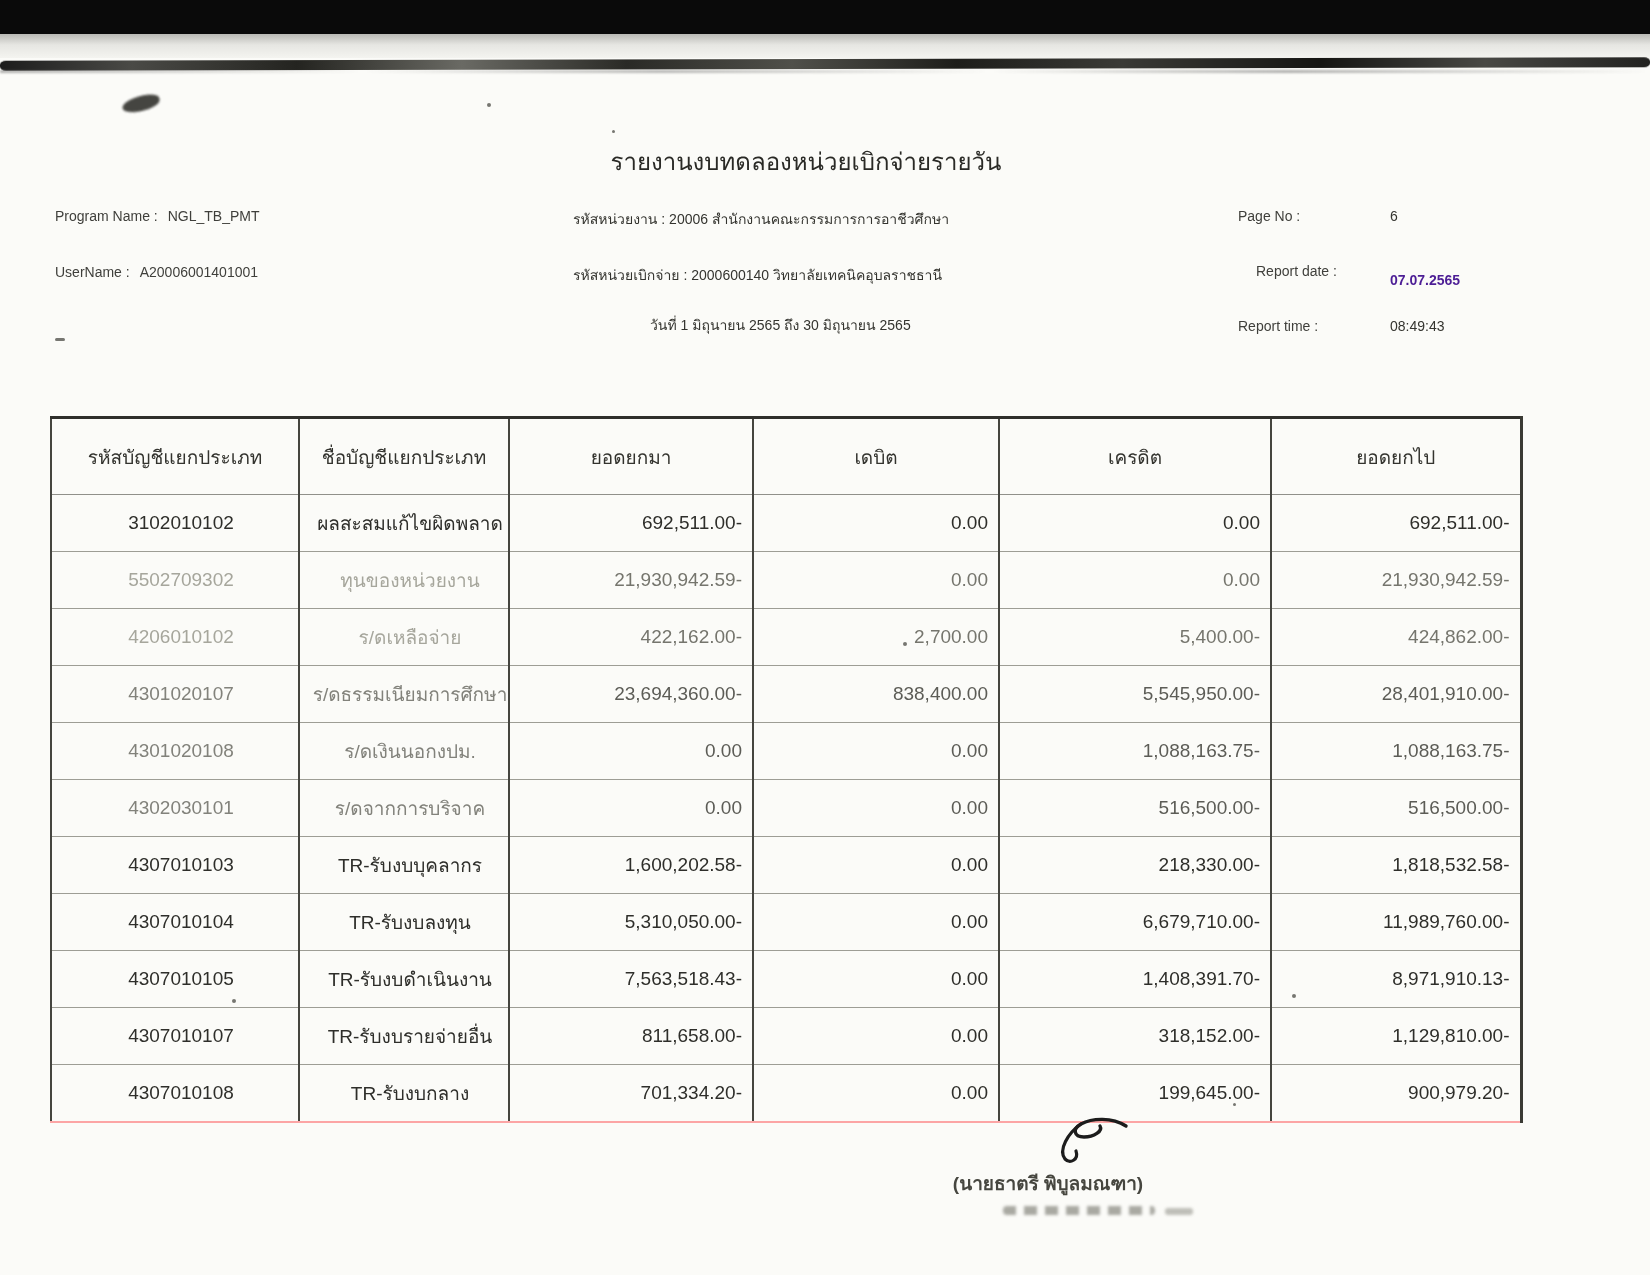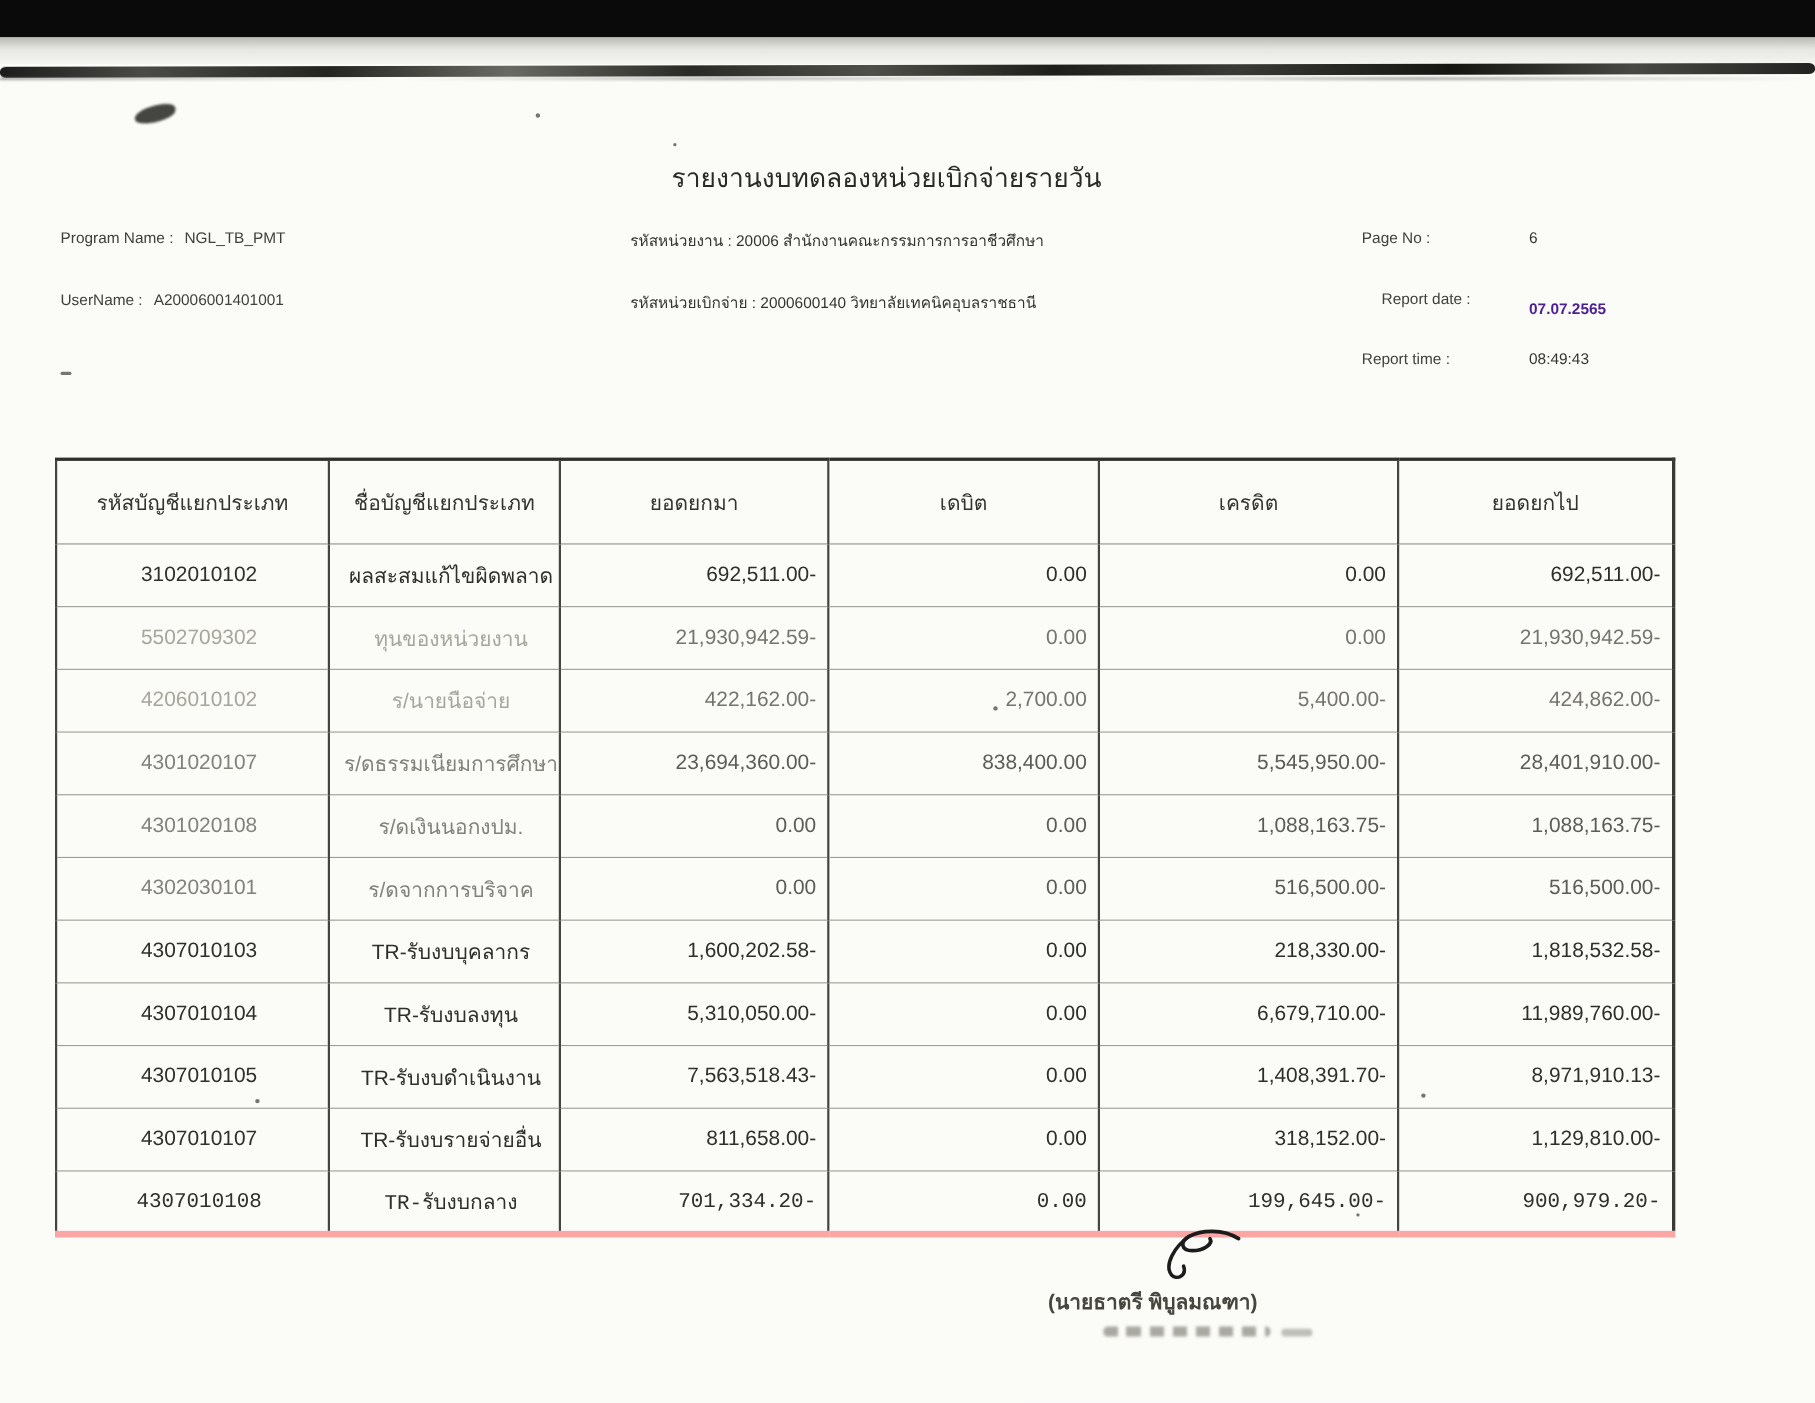--- a/index.html
+++ b/index.html
@@ -33,21 +33,21 @@
 
   
   table.tb { position:absolute; left:50px; top:416px; width:1470px;
              border-collapse:collapse; table-layout:fixed; }
   .tb th, .tb td { border-left:2px solid #45453f; font-size:19px; color:#2e2e2a;
                    overflow:hidden; white-space:nowrap; }
   .tb th:last-child, .tb td:last-child { border-right:3px solid #3a3a34; }
   .tb thead th { border-top:3px solid #2f2f2b; border-bottom:1px solid #90908a;
                  height:77px; font-weight:400; text-align:center; color:#33332e; }
   .tb tbody td { border-bottom:1px solid #9d9d95; height:57px; }
-  .tb tbody tr:last-child td { border-bottom:6px solid #fca5a5;font-family:Liberation Mono, monospace; }
+  .tb tbody tr:last-child td { border-bottom:2px solid #fca5a5; }
   .tb .l { text-align:center; padding-left:12px; }
   .tb .r { text-align:right; padding-right:10px; }
   tr.fade1 .cell-label { color:#82827b; }
   tr.fade1 .cell-num   { color:#5c5c56; }
   tr.fade2 .cell-label { color:#a6a69c; }
   tr.fade2 .cell-num   { color:#75756d; }
 
   
   .signature { position:absolute; left:1050px; top:1114px; }
   .signer { position:absolute; left:928px; top:1168px; width:240px; text-align:center;
@@ -80,20 +80,21 @@
 
   <div class="hline" style="left:55px;top:208px;">
     <span class="lab">Program Name :</span><span>NGL_TB_PMT</span>
   </div>
   <div class="hline" style="left:55px;top:264px;">
     <span class="lab">UserName :</span><span>A20006001401001</span>
   </div>
 
   <div class="hline" style="left:573px;top:208px;color:#34342f;">รหัสหน่วยงาน : 20006 สำนักงานคณะกรรมการการอาชีวศึกษา</div>
   <div class="hline" style="left:573px;top:264px;color:#34342f;">รหัสหน่วยเบิกจ่าย : 2000600140 วิทยาลัยเทคนิคอุบลราชธานี</div>
+  <div class="hline" style="left:650px;top:314px;color:#34342f;">วันที่ 1 มิถุนายน 2565 ถึง 30 มิถุนายน 2565</div>
 
   <div class="hline" style="left:1238px;top:208px;">Page No :</div>
   <div class="hline" style="left:1390px;top:208px;color:#34342f;">6</div>
   <div class="hline" style="left:1256px;top:263px;">Report date :</div>
   <div class="hline" style="left:1390px;top:272px;color:#4c1d95;font-weight:bold;">07.07.2565</div>
   <div class="hline" style="left:1238px;top:318px;">Report time :</div>
   <div class="hline" style="left:1390px;top:318px;color:#34342f;">08:49:43</div>
 
   <table class="tb">
     <colgroup>
@@ -128,21 +129,21 @@
       <td class="l cell-label">5502709302</td>
       <td class="l cell-label">ทุนของหน่วยงาน</td>
       <td class="r cell-num">21,930,942.59-</td>
       <td class="r cell-num">0.00</td>
       <td class="r cell-num">0.00</td>
       <td class="r cell-num">21,930,942.59-</td>
     </tr>
 
     <tr class="fade2">
       <td class="l cell-label">4206010102</td>
-      <td class="l cell-label">ร/นายนือจ่าย</td>
+      <td class="l cell-label">ร/ดเหลือจ่าย</td>
       <td class="r cell-num">422,162.00-</td>
       <td class="r cell-num">2,700.00</td>
       <td class="r cell-num">5,400.00-</td>
       <td class="r cell-num">424,862.00-</td>
     </tr>
 
     <tr class="fade1">
       <td class="l cell-label">4301020107</td>
       <td class="l cell-label">ร/ดธรรมเนียมการศึกษา</td>
       <td class="r cell-num">23,694,360.00-</td>

